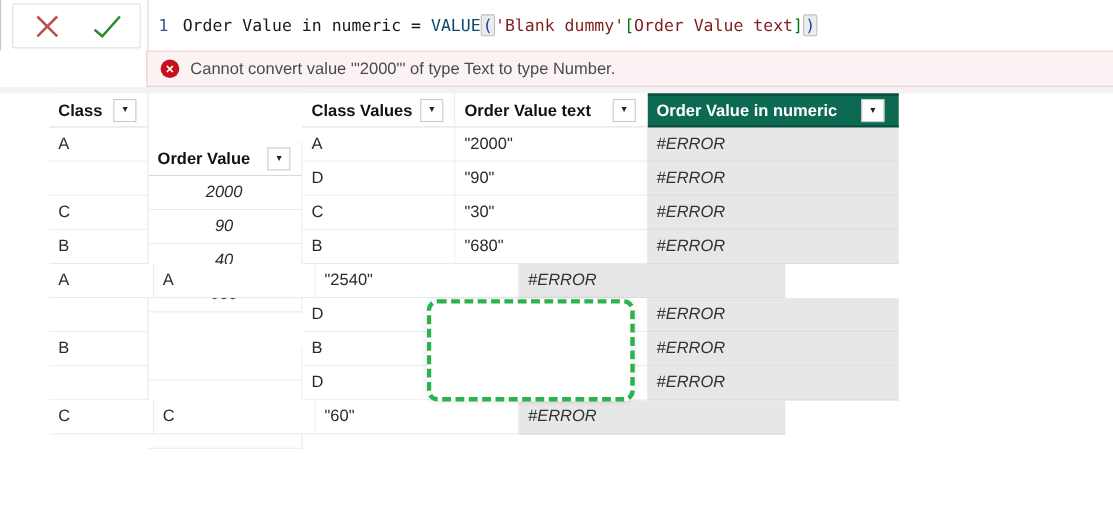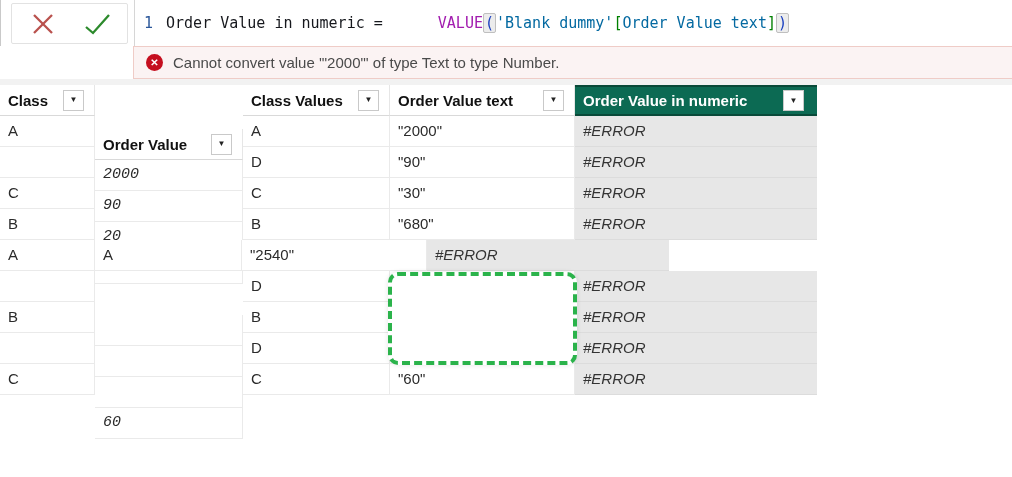--- a/index.html
+++ b/index.html
@@ -31,29 +31,29 @@
     position: absolute; left: 133px; top: 0; right: 0; height: 46px;
     border-left: 1px solid #d6d6d6;
     display: flex; align-items: center;
     padding-left: 9px;
     font-family: "DejaVu Sans Mono", "Liberation Mono", monospace;
     font-size: 15px;
     white-space: pre;
   }
   .ln { color: #2b579a; margin-right: 13px; }
   .t-dark { color: #16181d; }
-  .t-fn { color: #a21caf; margin-left: 46px; }
+  .t-fn { color: #0c4a6e; }
   .t-paren {
     color: #1b40c0;
     background: #ececec;
     border: 1px solid #bfbfbf;
     border-radius: 2px;
     padding: 0 1px;
   }
-  .t-ref { color: #0369a1; }
+  .t-ref { color: #7f1d1d; }
   .t-br { color: #008000; }
 
   
   .error-bar {
     position: absolute; left: 133px; top: 46px; width: 879px; height: 33px;
     background: #fbf3f3;
     border: 1px solid #efccc7;
     border-right: none;
     display: flex; align-items: center; gap: 10px;
     padding-left: 12px;
@@ -64,21 +64,21 @@
     background: #c50f1f; color: #fff;
     display: flex; align-items: center; justify-content: center;
     font-size: 10px; font-weight: bold; flex: none;
   }
   .gap-strip {
     position: absolute; left: 0; top: 79px; width: 1012px; height: 6px;
     background: #f2f2f2;
   }
 
   
-  .grid { position: absolute; left: 0; top: 85px; width: 817px; }
+  .grid { position: absolute; left: 0; top: 85px; width: 817px; padding-left: 45px; }
   .thead { display: flex; height: 31px; }
   .th {
     height: 31px;
     background: #fff;
     border-right: 1px solid #e6e6e6;
     border-bottom: 1px solid #d9d9d9;
     display: flex; align-items: center; justify-content: space-between;
     padding: 0 10px 0 8px;
     font-weight: bold; font-size: 15px; color: #111;
     cursor: pointer;
@@ -105,21 +105,21 @@
     padding: 0 8px;
     font-size: 15px; color: #2b2b2b;
     overflow: hidden; white-space: nowrap;
     background: #fff;
   }
   .c0 { width: 95px; }
   .c1 { width: 148px; margin-top: 44px; }
   .c2 { width: 147px; }
   .c3 { width: 185px; }
   .c4 { width: 242px; }
-  .td.c1 { text-align: left; font-style: italic; padding-right: 10px; font-family: Liberation Mono, monospace; }
+  .td.c1 { text-align: center; font-style: italic; padding-right: 10px; }
   .td.c4 {
     font-style: italic;
     background: #e7e7e7; color: #333;
     border-right: none; border-bottom: 1px solid #dcdcdc;
     padding-right: 10px;
   }
 
   
   .selection-box {
     position: absolute; left: 388px; top: 272px; width: 189px; height: 93px;
@@ -211,21 +211,21 @@
     </div>
     <div class="tr">
       <div class="td c0"></div>
       <div class="td c1">90</div>
       <div class="td c2">D</div>
       <div class="td c3">"90"</div>
       <div class="td c4">#ERROR</div>
     </div>
     <div class="tr">
       <div class="td c0">C</div>
-      <div class="td c1">20</div>
+      <div class="td c1">40</div>
       <div class="td c2">C</div>
       <div class="td c3">"30"</div>
       <div class="td c4">#ERROR</div>
     </div>
     <div class="tr">
       <div class="td c0">B</div>
       <div class="td c1">680</div>
       <div class="td c2">B</div>
       <div class="td c3">"680"</div>
       <div class="td c4">#ERROR</div>
@@ -252,21 +252,20 @@
     </div>
     <div class="tr">
       <div class="td c0"></div>
       <div class="td c1"></div>
       <div class="td c2">D</div>
       <div class="td c3"></div>
       <div class="td c4">#ERROR</div>
     </div>
     <div class="tr">
       <div class="td c0">C</div>
-      <div class="td c1">60</div>
       <div class="td c2">C</div>
       <div class="td c3">"60"</div>
       <div class="td c4">#ERROR</div>
     </div>
   </div>
 
   <div class="selection-box"></div>
 
 </div>
 

